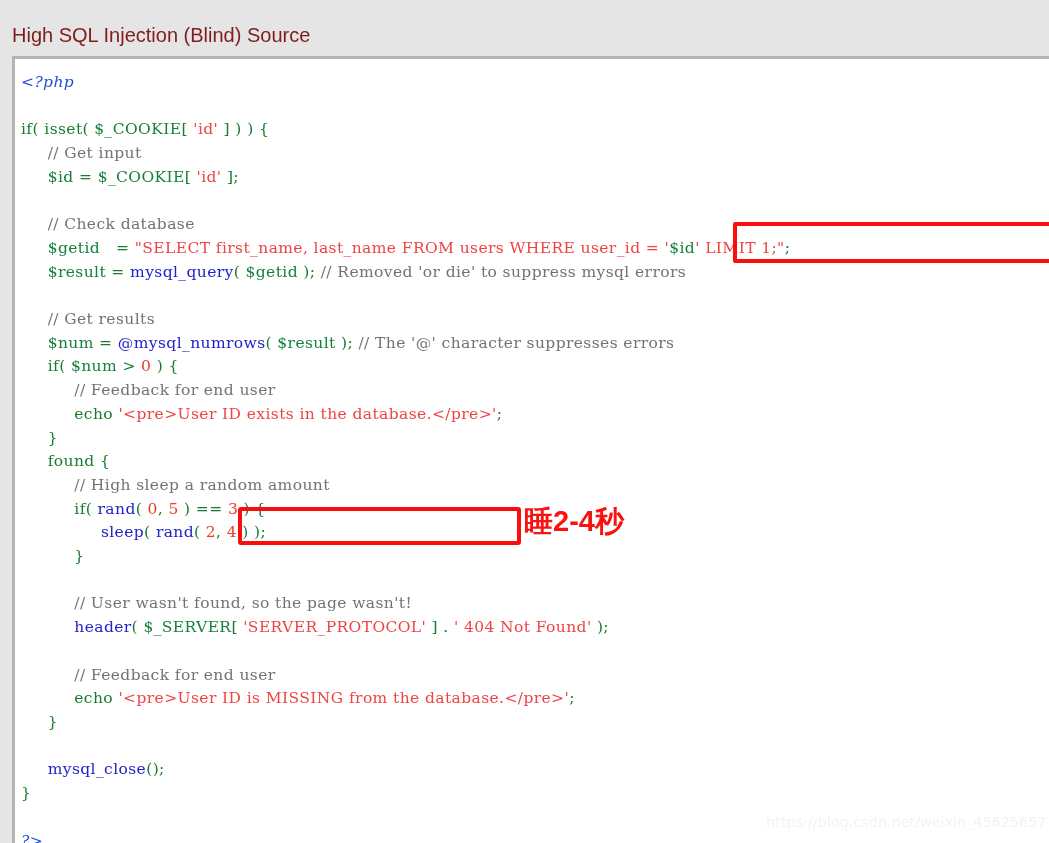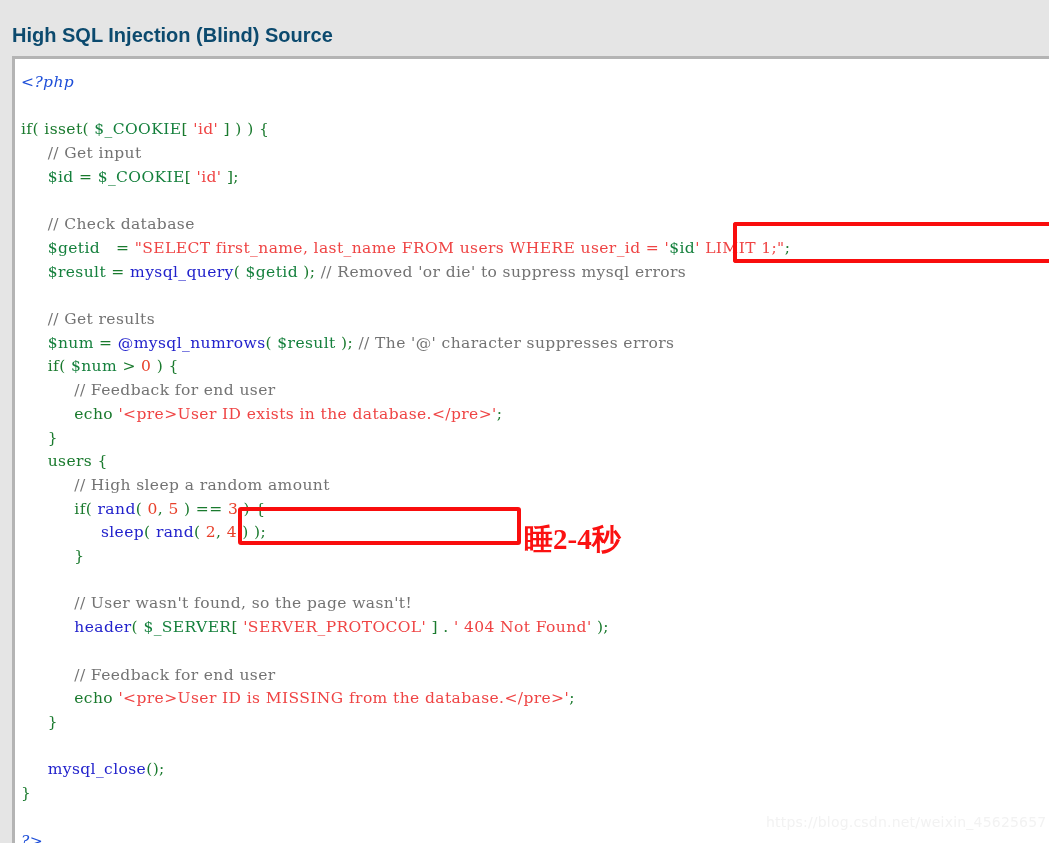--- a/index.html
+++ b/index.html
@@ -20,22 +20,22 @@
     width: 1049px;
     height: 843px;
     background: #e5e5e5;
   }
   
   #page-title {
     position: absolute;
     left: 12px;
     top: 8px;
     font-size: 20px;
-    font-weight: bold;
-    color: #0c4a6e;
+    font-weight: normal;
+    color: #7f1d1d;
     letter-spacing: 0px;
     line-height: 28px;
     white-space: nowrap;
   }
   
   #code-box {
     position: absolute;
     left: 12px;
     top: 56px;
     width: 1037px;
@@ -87,27 +87,26 @@
   #hl-box-sleep {
     left: 238px;
     top: 507px;
     width: 283px;
     height: 38px;
   }
   #annotation-sleep {
     position: absolute;
     left: 524px;
     top: 503px;
-    font-family: Liberation Serif, serif;
+    font-family: Liberation Sans, sans-serif;
     font-size: 29px;
     font-weight: bold;
     color: #fb1111;
     line-height: 36px;
     white-space: nowrap;
-    margin-top: 18px;
   }
   #watermark {
     position: absolute;
     left: 766px;
     top: 814px;
     font-family: "DejaVu Sans", sans-serif;
     font-size: 14px;
     color: #f2f2f2;
     letter-spacing: 0.2px;
     white-space: nowrap;
@@ -131,21 +130,21 @@
      <span class="com">// Check database</span>
      <span class="var">$getid</span>   <span class="kw">=</span> <span class="str">"SELECT first_name, last_name FROM users WHERE user_id = '</span><span class="var">$id</span><span class="str">' LIMIT 1;"</span><span class="kw">;</span>
      <span class="var">$result</span> <span class="kw">=</span> <span class="fn">mysql_query</span><span class="kw">(</span> <span class="var">$getid</span> <span class="kw">)</span><span class="kw">;</span> <span class="com">// Removed 'or die' to suppress mysql errors</span>
 
      <span class="com">// Get results</span>
      <span class="var">$num</span> <span class="kw">=</span> <span class="fn">@mysql_numrows</span><span class="kw">(</span> <span class="var">$result</span> <span class="kw">)</span><span class="kw">;</span> <span class="com">// The '@' character suppresses errors</span>
      <span class="kw">if(</span> <span class="var">$num</span> <span class="kw">&gt;</span> <span class="num">0</span> <span class="kw">)</span> <span class="kw">{</span>
           <span class="com">// Feedback for end user</span>
           <span class="kw">echo</span> <span class="str">'</span><span class="strdk">&lt;pre&gt;</span><span class="str">User ID exists in the database.</span><span class="strdk">&lt;/pre&gt;</span><span class="str">'</span><span class="kw">;</span>
      <span class="kw">}</span>
-     <span class="kw">users</span> <span class="kw">{</span>
+     <span class="kw">found</span> <span class="kw">{</span>
           <span class="com">// High sleep a random amount</span>
           <span class="kw">if(</span> <span class="fn">rand</span><span class="kw">(</span> <span class="num">0</span><span class="kw">,</span> <span class="num">5</span> <span class="kw">)</span> <span class="kw">==</span> <span class="num">3</span> <span class="kw">)</span> <span class="kw">{</span>
                <span class="fn">sleep</span><span class="kw">(</span> <span class="fn">rand</span><span class="kw">(</span> <span class="num">2</span><span class="kw">,</span> <span class="num">4</span> <span class="kw">)</span> <span class="kw">)</span><span class="kw">;</span>
           <span class="kw">}</span>
 
           <span class="com">// User wasn't found, so the page wasn't!</span>
           <span class="fn">header</span><span class="kw">(</span> <span class="var">$_SERVER</span><span class="kw">[</span> <span class="str">'SERVER_PROTOCOL'</span> <span class="kw">]</span> <span class="kw">.</span> <span class="str">' </span><span class="strdk">404</span><span class="str"> Not Found'</span> <span class="kw">)</span><span class="kw">;</span>
 
           <span class="com">// Feedback for end user</span>
           <span class="kw">echo</span> <span class="str">'</span><span class="strdk">&lt;pre&gt;</span><span class="str">User ID is MISSING from the database.</span><span class="strdk">&lt;/pre&gt;</span><span class="str">'</span><span class="kw">;</span>

